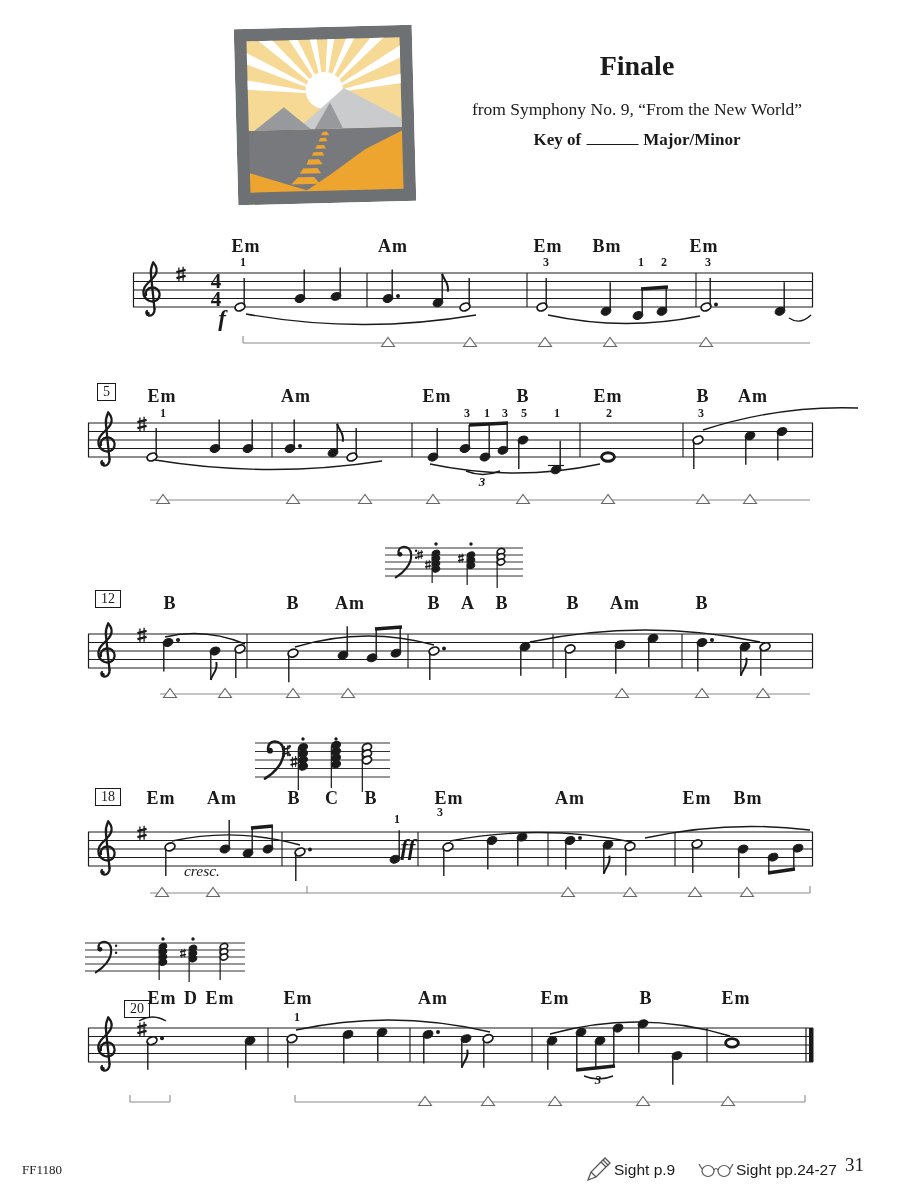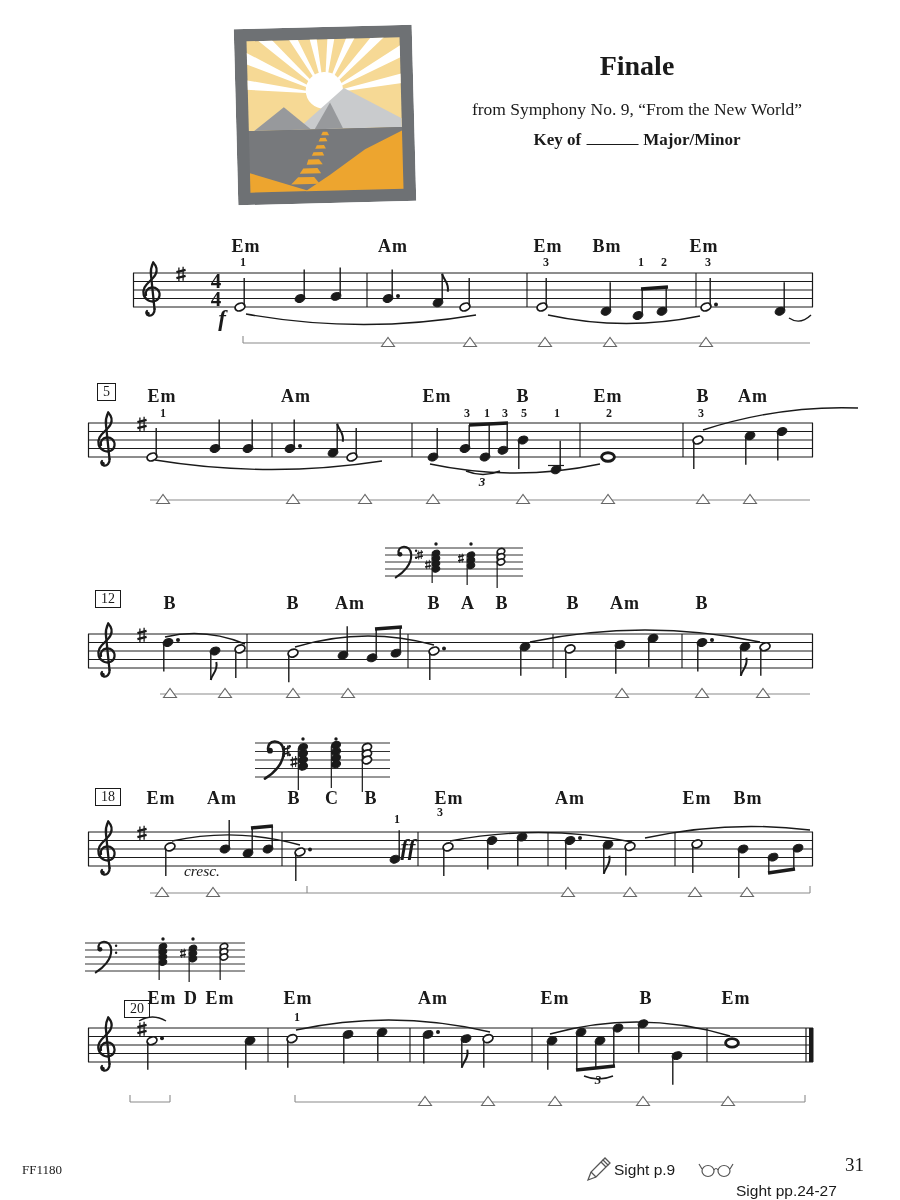--- a/index.html
+++ b/index.html
@@ -23,21 +23,21 @@
           font-family:"Liberation Serif",serif;}
   .mbox{position:absolute;border:1.4px solid #1a1a1a;font-size:14px;line-height:16px;
         padding:0 5px;font-family:"Liberation Serif",serif;}
   .dyn-f{position:absolute;font-style:italic;font-weight:bold;font-size:23px;transform:translateX(-50%);}
   .dyn-ff{position:absolute;font-style:italic;font-weight:bold;font-size:23px;transform:translateX(-50%);}
   .cresc{position:absolute;font-style:italic;font-size:15.5px;transform:translateX(-50%);}
   .triplet{position:absolute;font-style:italic;font-weight:bold;font-size:13px;transform:translateX(-50%);}
   .artwork{left:236px;top:27px;width:178px;height:176px;transform:rotate(-1.5deg);}
   .footer-catalog{left:22px;top:1162px;font-size:13px;}
   .footer-theory{left:614px;top:1161px;font-family:"Liberation Sans",sans-serif;font-size:15.5px;}
-  .footer-sight{left:736px;top:1161px;font-family:"Liberation Sans",sans-serif;font-size:15.5px;margin-top:21px;}
+  .footer-sight{left:736px;top:1161px;font-family:"Liberation Sans",sans-serif;font-size:15.5px;}
   .footer-page{left:845px;top:1154px;font-size:19px;}
   .footer-icon{position:absolute;}
 </style>
 </head>
 <body>
 
 <div class="page">
 
   <svg id="notation-svg">
       <g>

